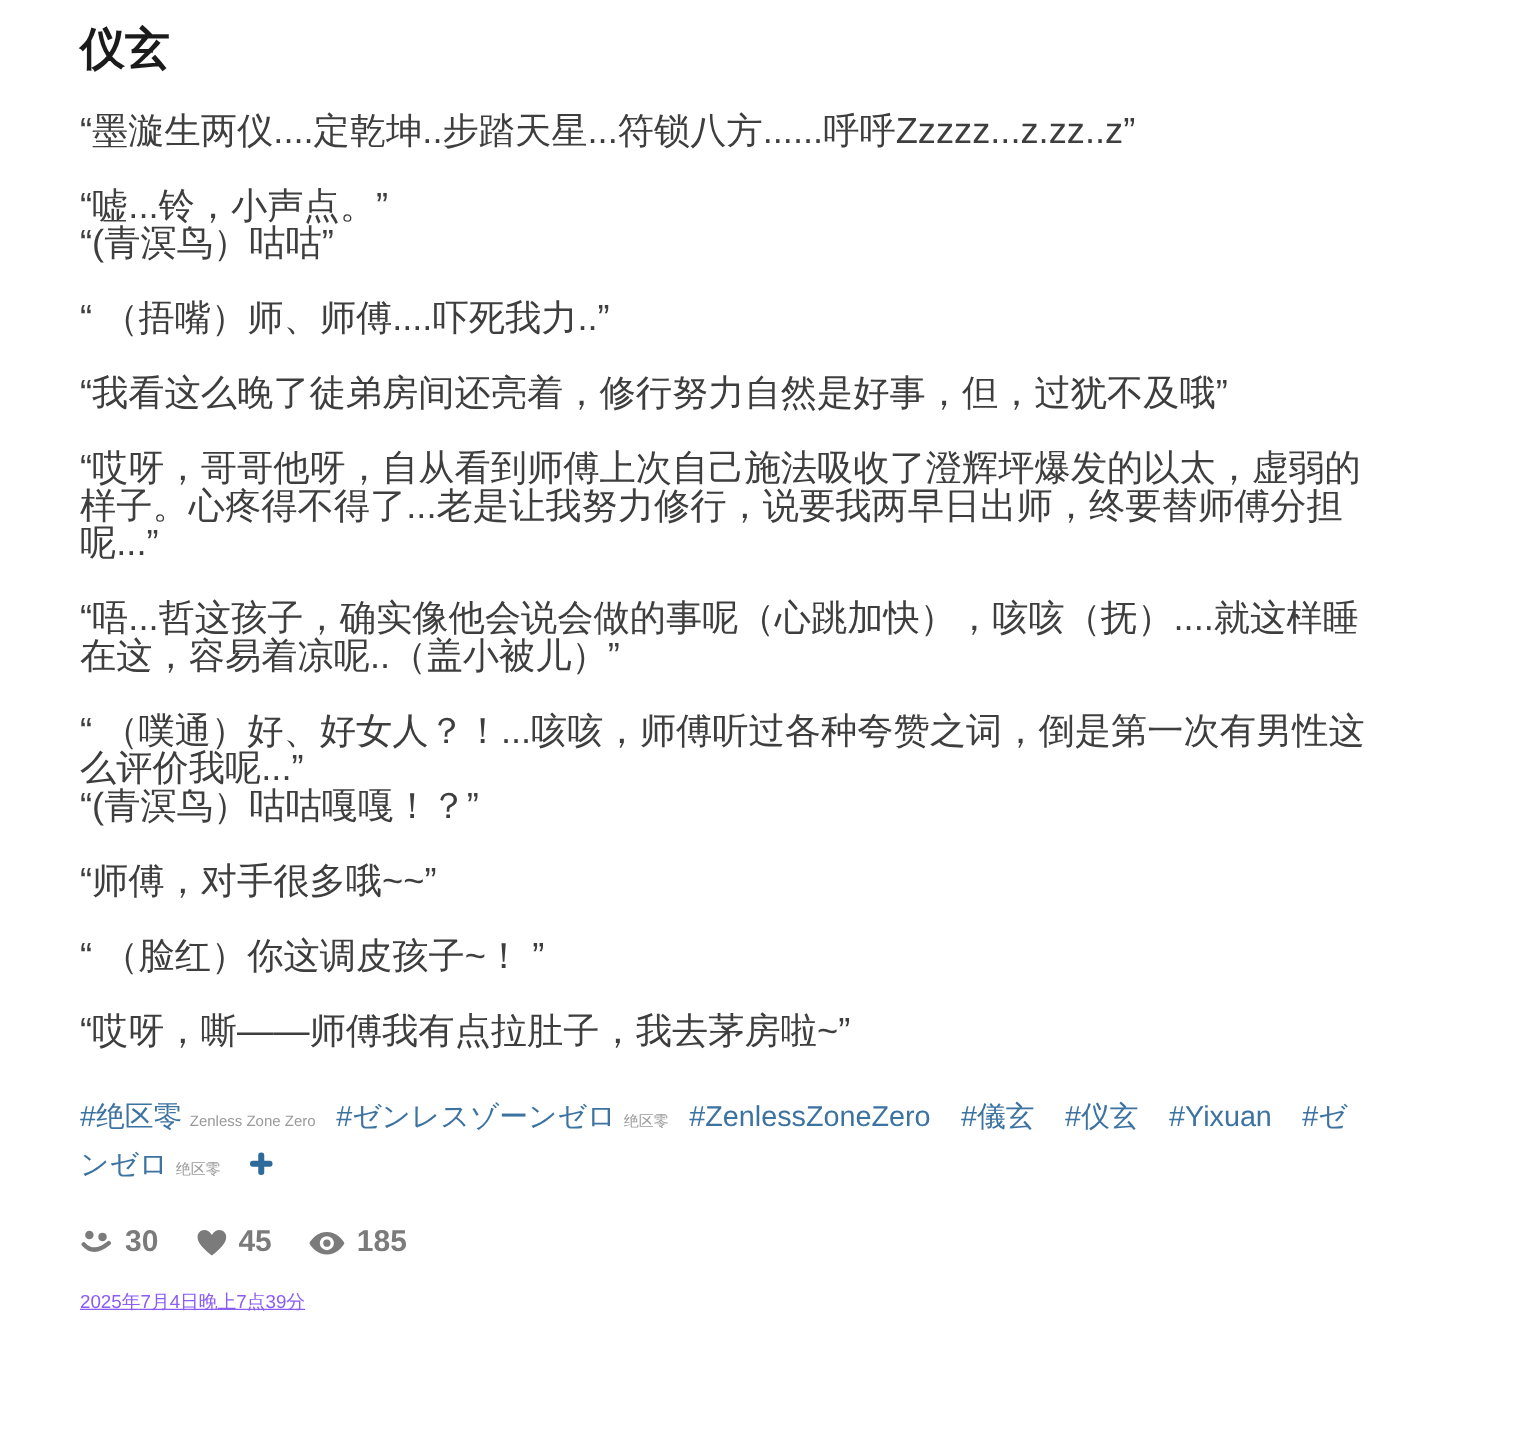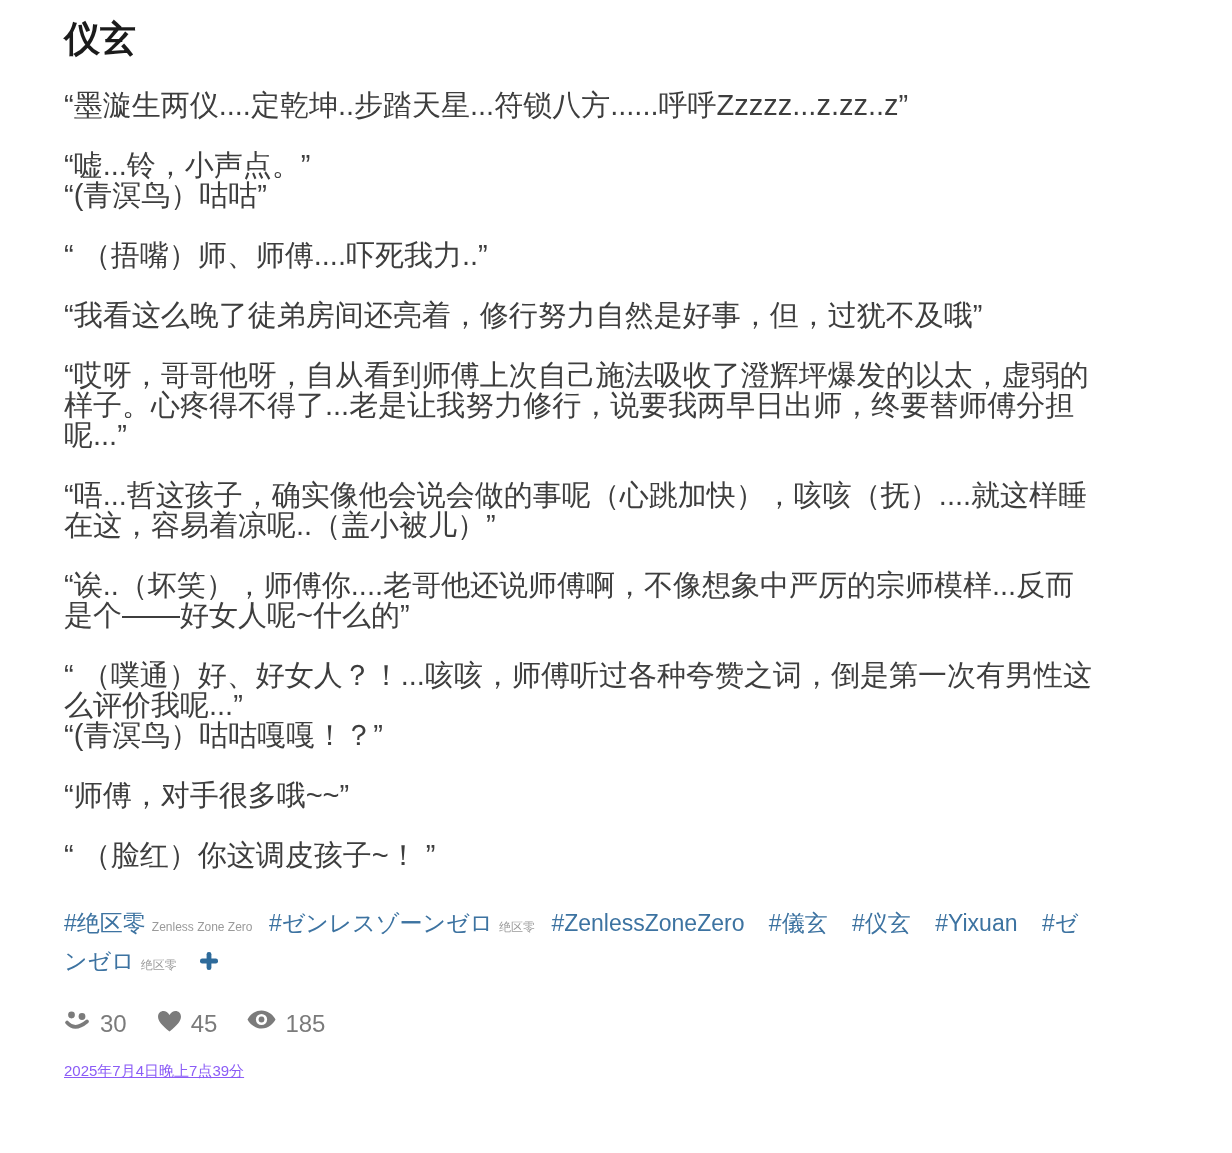--- a/index.html
+++ b/index.html
@@ -57,21 +57,23 @@
   .stats {
     margin-top: 28px;
     display: flex;
     align-items: center;
     gap: 30px;
     color: #7b7b7b;
     font-size: 24px;
   }
   .stat {
     display: inline-flex;
+    align-items: center;
     gap: 9px;
+    font-weight: bold;
   }
   .stat svg { display: block; }
   .date-row { margin-top: 24px; }
   .date-link {
     color: #8b5cf6;
     font-size: 15px;
     text-decoration: underline;
     cursor: pointer;
   }
 </style>
@@ -83,25 +85,25 @@
   <h1 class="post-title">仪玄</h1>
 
   <div id="paragraphs">
       <p class="para">“墨漩生两仪....定乾坤..步踏天星...符锁八方......呼呼Zzzzz...z.zz..z”</p>
       <p class="para">“嘘...铃，小声点。”
 “(青溟鸟）咕咕”</p>
       <p class="para">“ （捂嘴）师、师傅....吓死我力..”</p>
       <p class="para">“我看这么晚了徒弟房间还亮着，修行努力自然是好事，但，过犹不及哦”</p>
       <p class="para">“哎呀，哥哥他呀，自从看到师傅上次自己施法吸收了澄辉坪爆发的以太，虚弱的样子。心疼得不得了...老是让我努力修行，说要我两早日出师，终要替师傅分担呢...”</p>
       <p class="para">“唔...哲这孩子，确实像他会说会做的事呢（心跳加快），咳咳（抚）....就这样睡在这，容易着凉呢..（盖小被儿）”</p>
-      <p class="para">“诶..（坏笑），师傅你....老哥他还说师傅啊，不像想象中严厉的宗师模样...反而是个——好女人呢~什么的”</p>
       <p class="para">“ （噗通）好、好女人？！...咳咳，师傅听过各种夸赞之词，倒是第一次有男性这么评价我呢...”
 “(青溟鸟）咕咕嘎嘎！？”</p>
       <p class="para">“师傅，对手很多哦~~”</p>
       <p class="para">“ （脸红）你这调皮孩子~！ ”</p>
+      <p class="para">“哎呀，嘶——师傅我有点拉肚子，我去茅房啦~”</p>
     </div>
 
   <div class="tags" id="tags"><a class="tag"><span>#</span><wbr><span>绝区零</span></a><span class="tag-trans">Zenless Zone Zero</span> <a class="tag"><span>#</span><wbr><span>ゼンレスゾーンゼロ</span></a><span class="tag-trans">绝区零</span> <a class="tag"><span>#</span><wbr><span>ZenlessZoneZero</span></a><span class="tag-gap"></span> <a class="tag"><span>#</span><wbr><span>儀玄</span></a><span class="tag-gap"></span> <a class="tag"><span>#</span><wbr><span>仪玄</span></a><span class="tag-gap"></span> <a class="tag"><span>#</span><wbr><span>Yixuan</span></a><span class="tag-gap"></span> <a class="tag"><span>#</span><wbr><span>ゼンゼロ</span></a><span class="tag-trans">绝区零</span> <span class="add-tag"><span><svg width="20" height="20" viewBox="0 0 20 20">
             <rect x="7.6" y="1" width="4.8" height="18" rx="2.2" fill="#2e6b9b"></rect>
             <rect x="1" y="7.6" width="18" height="4.8" rx="2.2" fill="#2e6b9b"></rect>
           </svg></span></span></div>
 
   <div class="stats">
     <span class="stat">
       <span>

